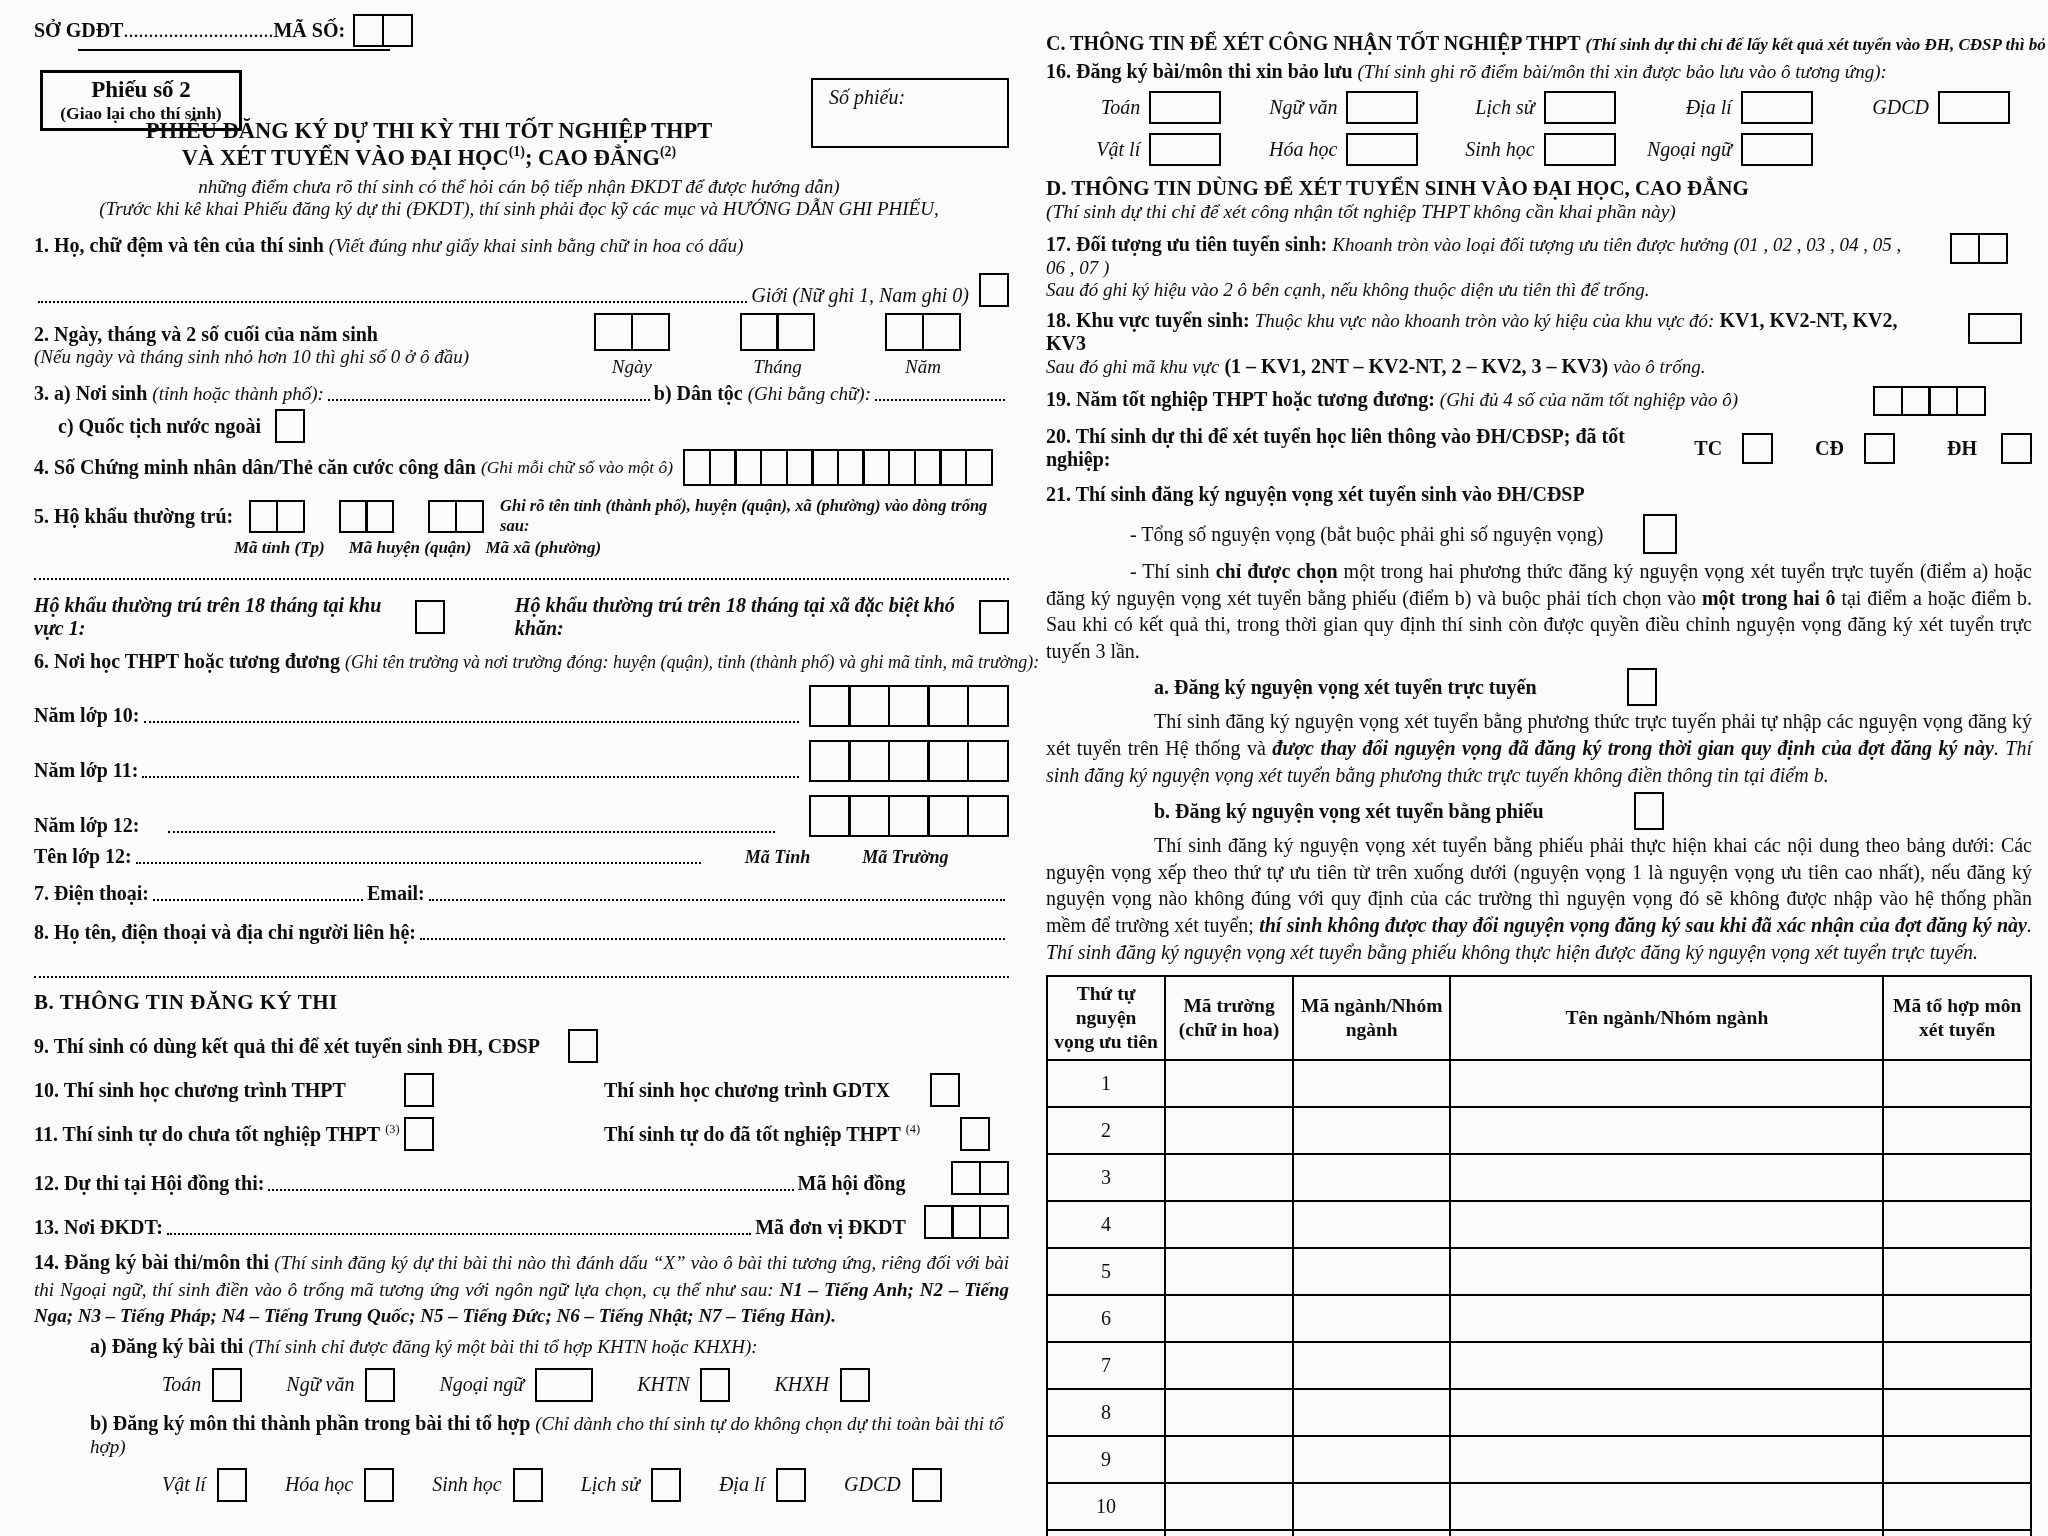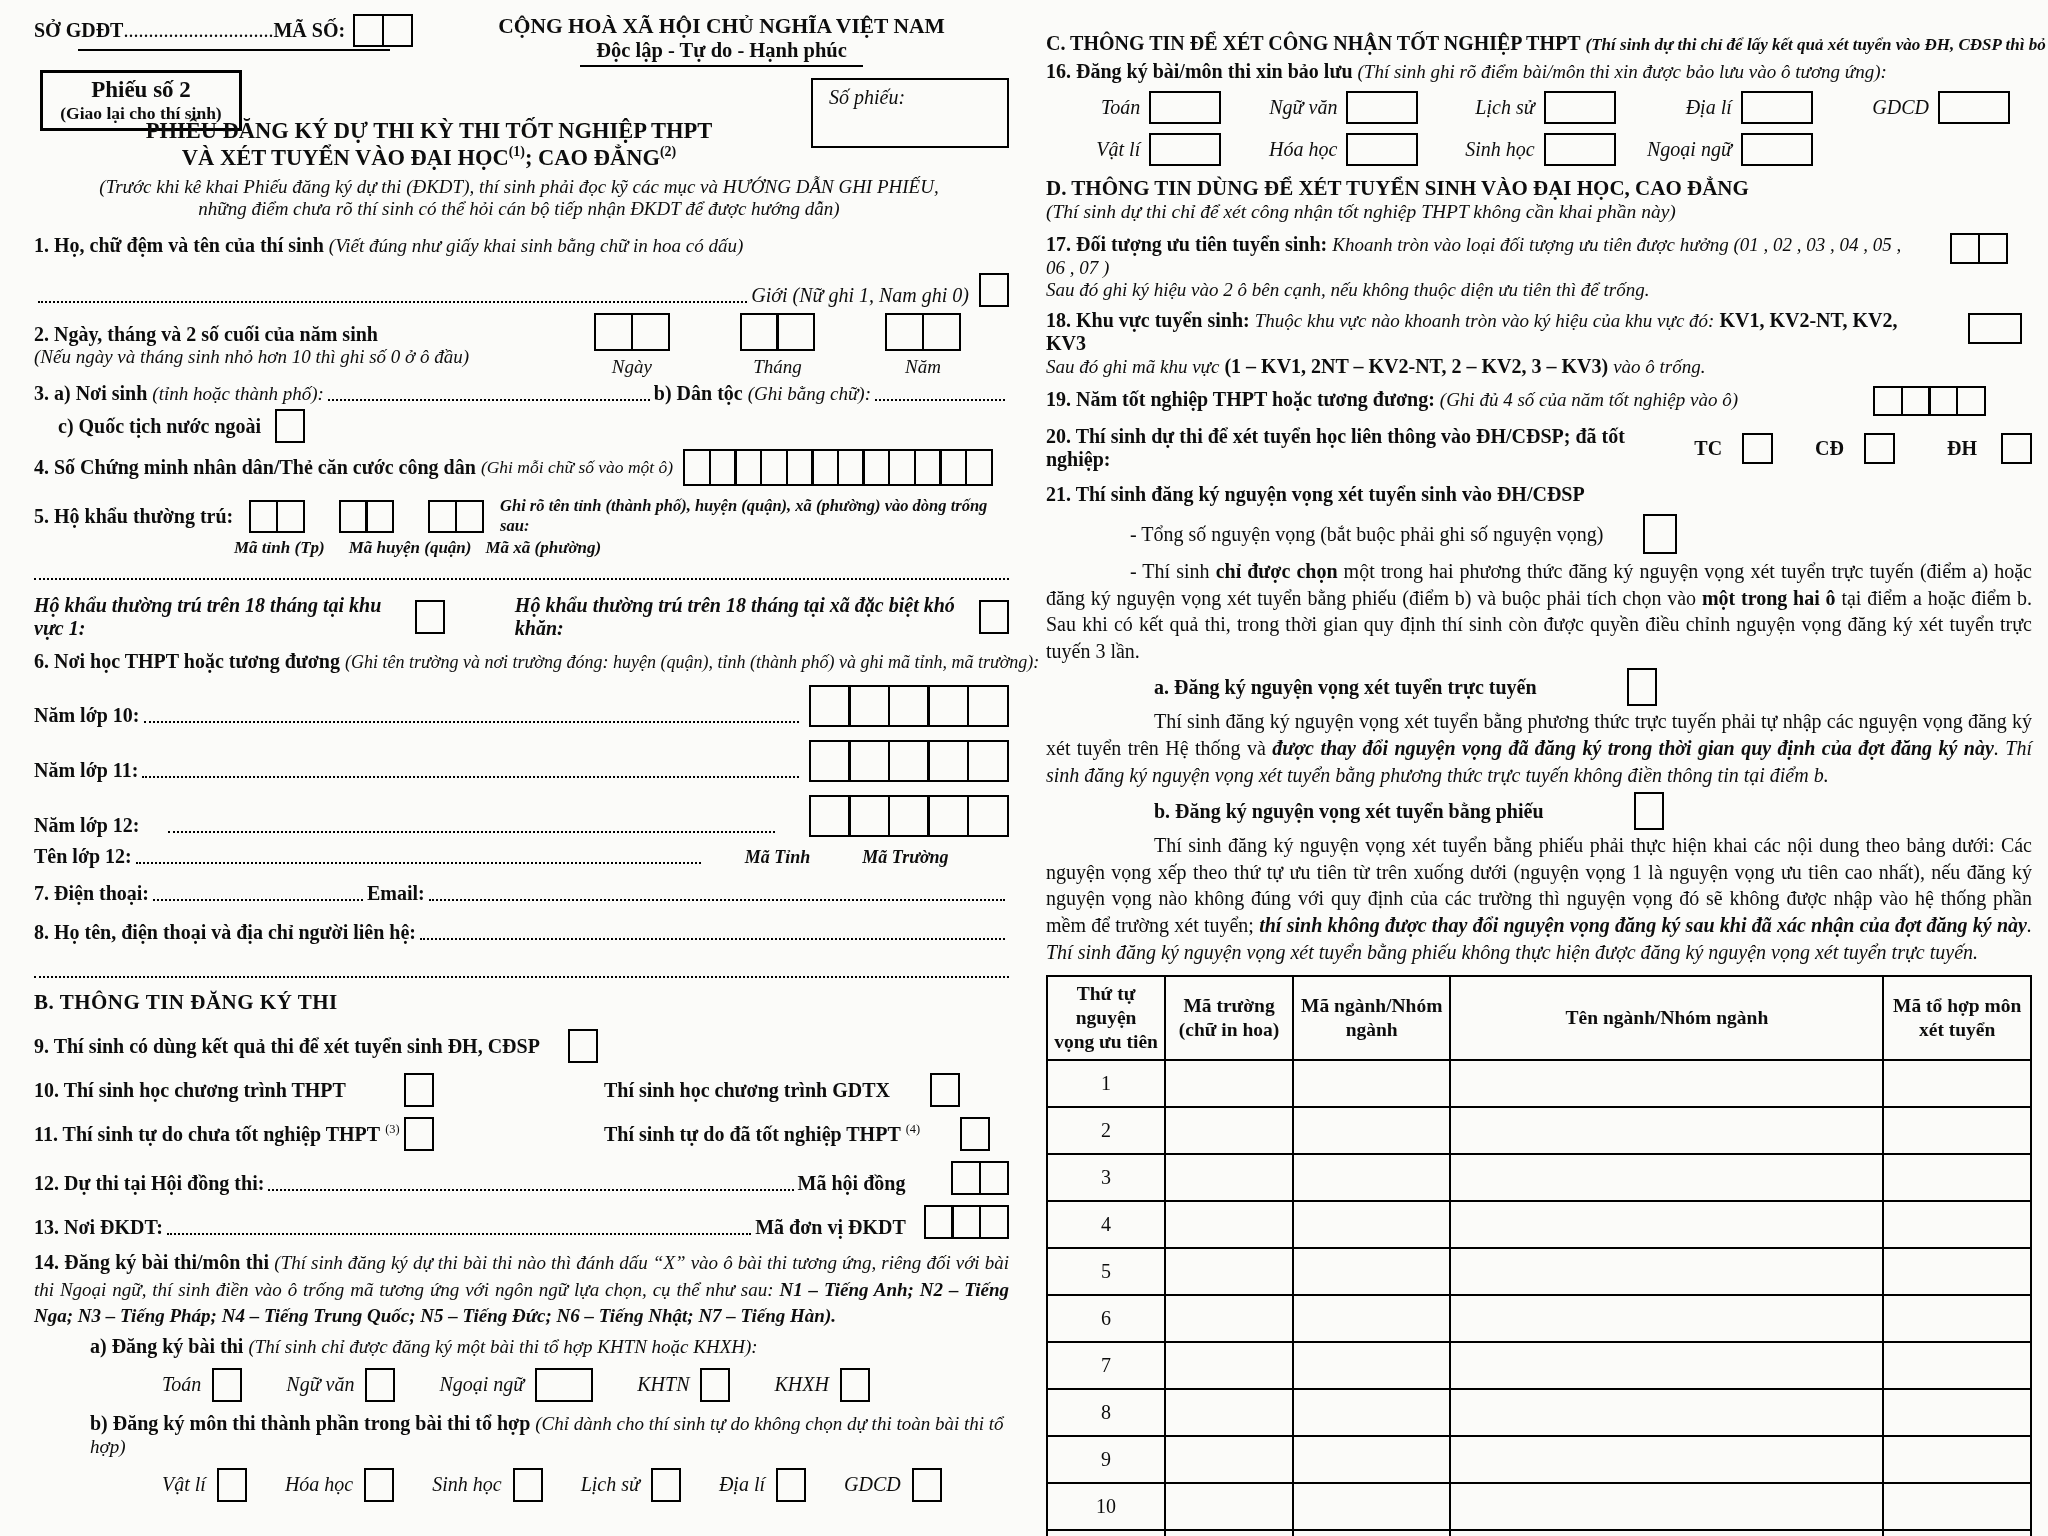--- a/index.html
+++ b/index.html
@@ -62,34 +62,30 @@
       <span class="bxg g-ms" style="margin-left:8px;">
           <span class="bx"></span>
           <span class="bx"></span>
         </span>
     </div>
     <div style="border-top:2.5px solid #000;width:312px;margin:2px 0 0 44px;"></div>
     <div style="position:absolute;top:56px;left:6px;width:192px;border:3px solid #000;text-align:center;padding:4px 2px;">
       <div class="b" style="font-size:23px;">Phiếu số 2</div>
       <div class="b" style="font-size:17.5px;">(Giao lại cho thí sinh)</div>
     </div>
-    <div style="position:absolute;left:405px;top:0;width:565px;text-align:center;">
-      <div class="b" style="font-size:21.5px;">CỘNG HOÀ XÃ HỘI CHỦ NGHĨA VIỆT NAM</div>
-      <div class="b" style="font-size:20.5px;display:inline-block;border-bottom:2.5px solid #000;padding:0 16px 3px 16px;">Độc lập - Tự do - Hạnh phúc</div>
-    </div>
     <div style="position:absolute;right:0;top:64px;width:162px;height:54px;border:2.4px solid #000;padding:6px 16px;">
       <span class="i">Số phiếu:</span>
     </div>
     <div style="position:absolute;left:0;top:104px;width:790px;text-align:center;">
       <div class="b" style="font-size:22.5px;">PHIẾU ĐĂNG KÝ DỰ THI KỲ THI TỐT NGHIỆP THPT</div>
       <div class="b" style="font-size:22.5px;"><span>VÀ XÉT TUYỂN VÀO ĐẠI HỌC</span><span class="sup">(1)</span><span>; CAO ĐẲNG</span><span class="sup">(2)</span></div>
     </div>
     <div style="position:absolute;left:-20px;top:162px;width:1010px;text-align:center;">
+      <div class="i" style="font-size:19px;">những điểm chưa rõ thí sinh có thể hỏi cán bộ tiếp nhận ĐKDT để được hướng dẫn)</div>
       <div class="i" style="font-size:19px;">(Trước khi kê khai Phiếu đăng ký dự thi (ĐKDT), thí sinh phải đọc kỹ các mục và HƯỚNG DẪN GHI PHIẾU,</div>
-      <div class="i" style="font-size:19px;">những điểm chưa rõ thí sinh có thể hỏi cán bộ tiếp nhận ĐKDT để được hướng dẫn)</div>
     </div>
   </div>
 
 
   <div style="margin-top:8px;">
     <span class="b">1. Họ, chữ đệm và tên của thí sinh</span>
     <span class="i small-i">(Viết đúng như giấy khai sinh bằng chữ in hoa có dấu)</span>
   </div>
   <div class="fl" style="margin-top:16px;">
     <span class="dot"></span>

